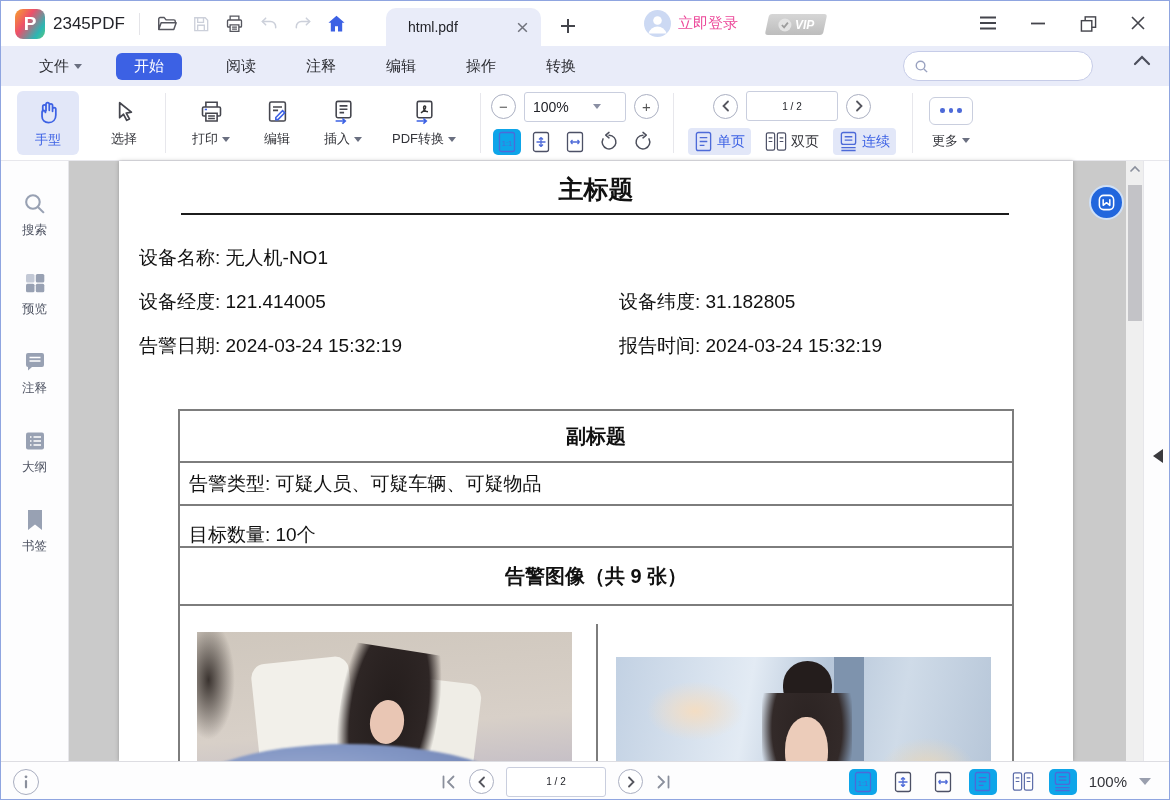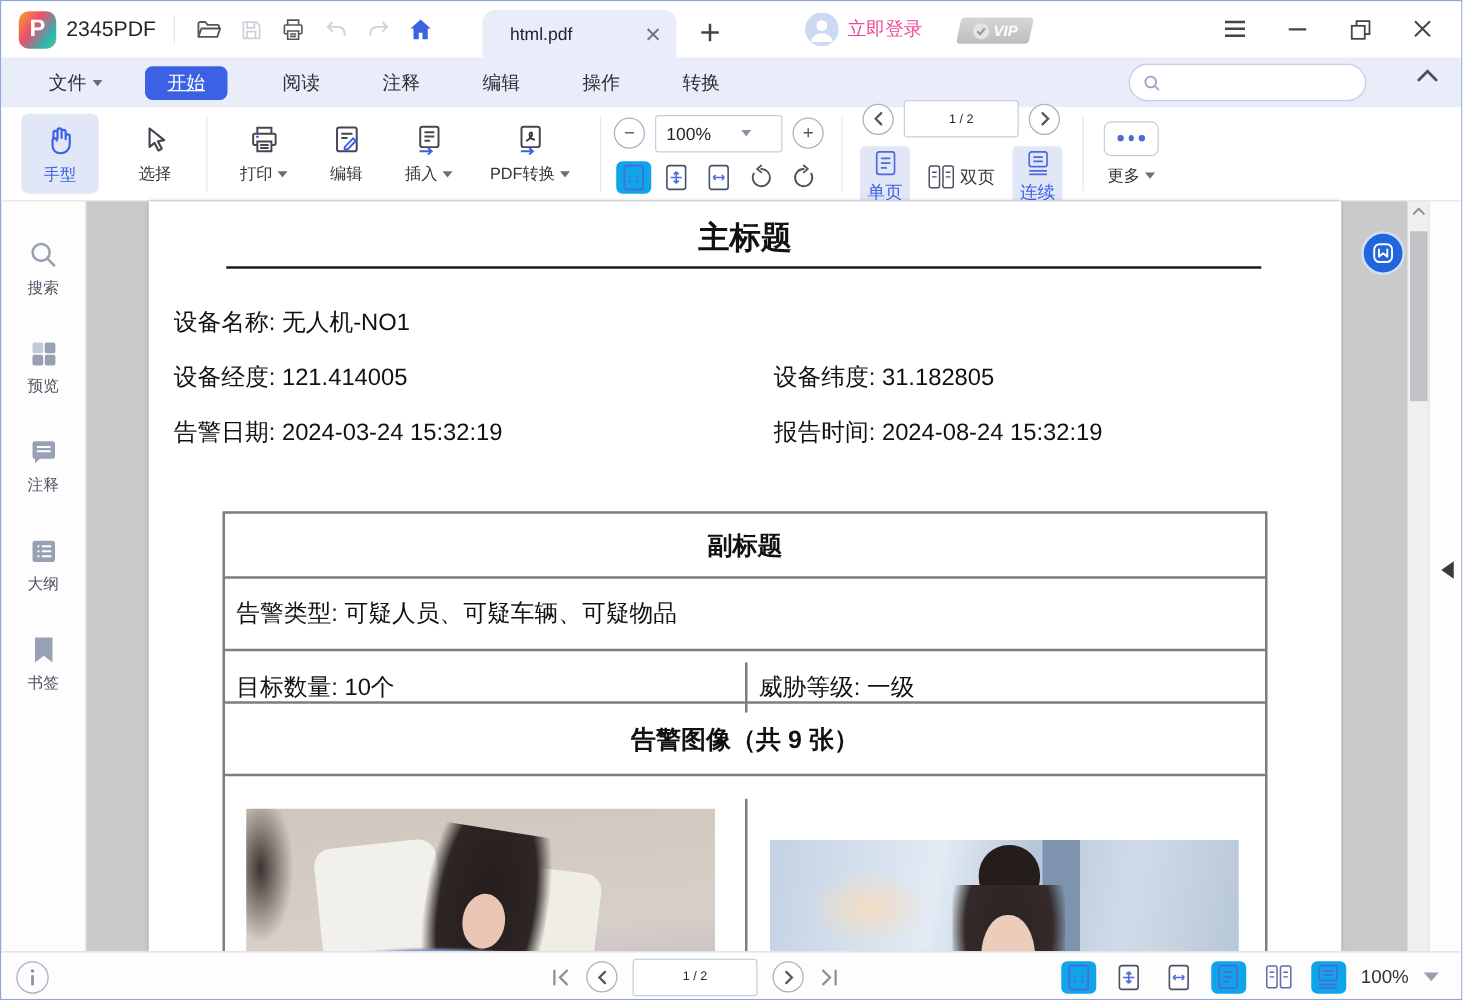--- a/index.html
+++ b/index.html
@@ -27,21 +27,21 @@
                display:flex; align-items:center; justify-content:center; gap:3px; }
   .vip-badge .viptxt { transform:skewX(12deg); color:#fff; font-weight:bold; font-size:12px; font-style:italic; }
   .upgrade-btn { position:absolute; left:865px; top:8px; width:98px; height:30px; border-radius:15px;
                  background:linear-gradient(180deg,#fcb53e,#f19a2c); color:#fff; font-size:14px;
                  display:flex; align-items:center; justify-content:center; border:none;margin-top:40px; }
   .winctl { position:absolute; top:8px; width:30px; height:28px; display:flex; align-items:center; justify-content:center; }
 
   
   .menubar { position:absolute; left:0; top:45px; width:100%; height:40px; background:#e9ecf9; display:flex; align-items:center; }
   .menu-item { font-size:15px; color:#2c2d33; display:flex; align-items:center; gap:5px; }
-  .menu-item.active { background:#3c61e4; color:#fff; border-radius:6px; padding:4px 18px;text-decoration:underline; }
+  .menu-item.active { background:#3c61e4; color:#fff; border-radius:6px; padding:4px 18px; }
   .caret { width:0; height:0; border-left:4.5px solid transparent; border-right:4.5px solid transparent; border-top:5px solid #6a6f80; }
   .menu-search { position:absolute; right:76px; top:5px; width:190px; height:30px; border:1px solid #c6cce8; border-radius:15px;
                  background:#fff; display:flex; align-items:center; padding:0 10px; gap:6px; }
   .menu-search input { border:none; outline:none; flex:1; font-size:13px; background:transparent; }
   .collapse-up { position:absolute; right:18px; top:8px; }
 
   
   .toolbar { position:absolute; left:0; top:85px; width:100%; height:75px; background:#fff; border-bottom:1px solid #e7e7ec;
              display:flex; align-items:center; padding-left:16px; }
   .tbtn { width:62px; height:64px; display:flex; flex-direction:column; align-items:center; justify-content:center; gap:5px;
@@ -54,21 +54,21 @@
   .circbtn { width:25px; height:25px; border:1px solid #abb0c2; border-radius:50%; background:#fff;
              display:flex; align-items:center; justify-content:center; font-size:15px; color:#555; line-height:1; }
   .zoominput { width:102px; height:30px; border:1px solid #c9cede; border-radius:3px; background:#fff;
                display:flex; align-items:center; padding:0 8px; }
   .zoominput input { width:60px; border:none; outline:none; font-size:14px; color:#23242a; }
   .pagebox { width:92px; height:30px; border:1px solid #c9cede; border-radius:3px; background:#fff;
              display:flex; align-items:center; justify-content:center; font-size:10px; color:#23242a; }
   .mini { width:28px; height:26px; display:flex; align-items:center; justify-content:center; border-radius:5px; }
   .mini.sel { background:#0ea5e9;text-align:center; }
   .vt { display:flex; align-items:center; gap:4px; font-size:14px; color:#33343a; padding:3px 6px; border-radius:4px; }
-  .vt.sel { background:#e2e7f8; color:#3c61e4;flex-direction:column; }
+  .vt.sel { background:#e2e7f8; color:#3c61e4; }
   .more-box { width:44px; height:28px; border:1px solid #c9cede; border-radius:6px; display:flex; align-items:center;
               justify-content:center; gap:4px; background:#fff; }
   .more-box i { width:4.5px; height:4.5px; border-radius:50%; background:#4d6ad8; }
   .more-lbl { display:flex; align-items:center; gap:4px; font-size:13px; color:#33343a; }
 
   
   .viewer { position:absolute; left:0; top:160px; width:100%; height:600px; background:#cacaca; }
   .sidebar { position:absolute; left:0; top:0; width:68px; height:100%; background:#fdfdfe; border-right:1px solid #e6e6ea;
              display:flex; flex-direction:column; align-items:center; padding-top:30px; gap:32px; }
   .sb-item { display:flex; flex-direction:column; align-items:center; gap:6px; font-size:12.5px; color:#4f5463; }
@@ -533,35 +533,32 @@
     </div>
 
     <div class="page">
       <div class="doc-title">主标题</div>
       <div class="doc-rule"></div>
 
       <div class="fld" style="left:20px; top:84px">设备名称: 无人机-NO1</div>
       <div class="fld" style="left:20px; top:128px">设备经度: 121.414005</div>
       <div class="fld" style="left:500px; top:128px">设备纬度: 31.182805</div>
       <div class="fld" style="left:20px; top:172px">告警日期: 2024-03-24 15:32:19</div>
-      <div class="fld" style="left:500px; top:172px">报告时间: 2024-08-24 15:32:19</div>
+      <div class="fld" style="left:500px; top:172px">报告时间: 2024-03-24 15:32:19</div>
 
       <div class="doc-table">
         <div class="tr" style="height:50px">
           <div class="tc-center">副标题</div>
         </div>
-        <div class="tr" style="height:58px">
+        <div class="tr" style="height:43px">
           <div class="tc-left">告警类型: 可疑人员、可疑车辆、可疑物品</div>
         </div>
         <div class="tr" style="height:42px">
           <div class="half">
               <div class="tc-left">目标数量: 10个</div>
-            </div>
-          <div class="half">
-              <div class="tc-left">威胁等级: 一级</div>
             </div>
         </div>
         <div class="tr" style="height:58px">
           <div class="tc-center">告警图像（共 9 张）</div>
         </div>
         <div class="tr imgrow" style="height:170px">
           <div class="half" style="align-items:flex-start">
             <div class="photo photo1">
               <div class="p1-dark"></div>
               <div class="p1-board1"></div>

